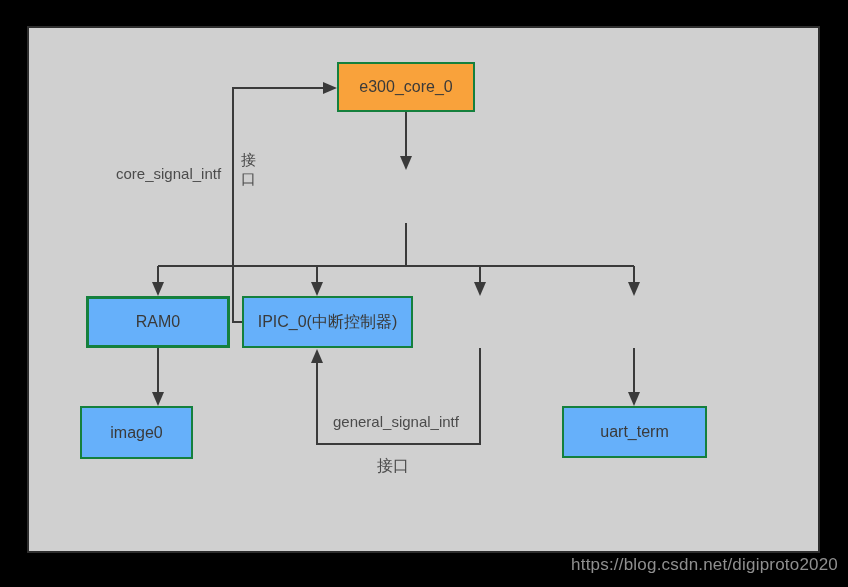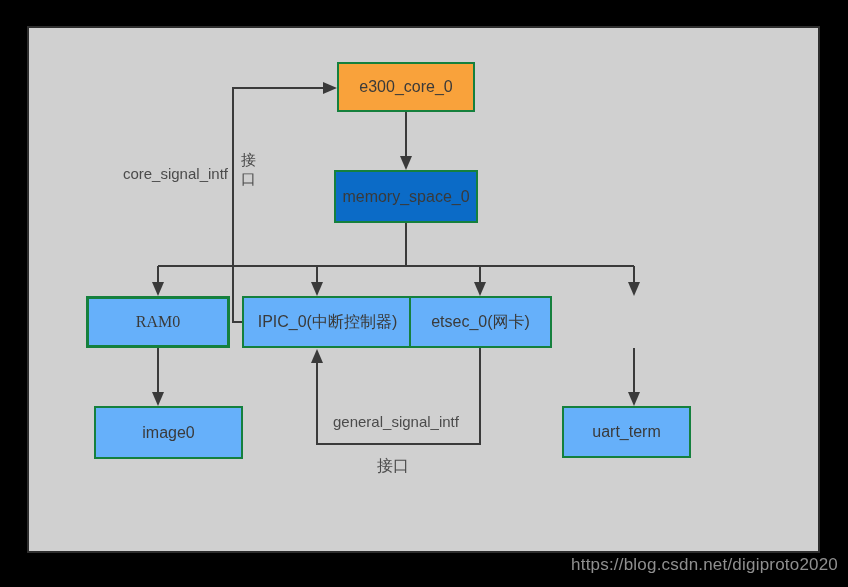--- a/index.html
+++ b/index.html
@@ -40,21 +40,21 @@
     display: flex;
     align-items: center;
     justify-content: center;
     font-size: 16px;
     color: #3a3a3a;
     white-space: nowrap;
   }
   .node.orange { background: #f9a23b; }
   .node.darkblue { background: #0b6bc7; }
   .node.lightblue { background: #66b0fa; }
-  .node.thick { border-width: 3px; font-family: Liberation Serif, serif; }
+  .node.thick { border-width: 3px; }
   .wire-label {
     position: absolute;
     font-size: 15px;
     color: #4b4b4b;
     white-space: nowrap;
   }
   .wire-label.vertical {
     white-space: normal;
     width: 17px;
     line-height: 19px;
@@ -101,46 +101,40 @@
     <polygon points="634,406 628,392 640,392" fill="#3a3a3a" stroke="none"></polygon>
 
     <polyline points="480,348 480,444 317,444 317,362"></polyline>
     <polygon points="317,349 311,363 323,363" fill="#3a3a3a" stroke="none"></polygon>
   </svg>
 
   <div class="node orange" style="left:337px;top:62px;width:138px;height:50px">
     <span>e300_core_0</span>
   </div>
 
-  <div class="node darkblue" style="left:334px;top:170px;width:144px;height:53px">
-    <span>memory_space_0</span>
-  </div>
 
   <div class="node lightblue thick" style="left:86px;top:296px;width:144px;height:52px">
     <span>RAM0</span>
   </div>
 
   <div class="node lightblue" style="left:242px;top:296px;width:171px;height:52px">
     <span>IPIC_0(中断控制器)</span>
   </div>
 
-  <div class="node lightblue" style="left:409px;top:296px;width:143px;height:52px">
-    <span>etsec_0(网卡)</span>
-  </div>
 
 
-  <div class="node lightblue" style="left:94px;top:406px;width:149px;height:53px">
+  <div class="node lightblue" style="left:80px;top:406px;width:113px;height:53px">
     <span>image0</span>
   </div>
 
-  <div class="node lightblue" style="left:562px;top:406px;width:129px;height:52px">
+  <div class="node lightblue" style="left:562px;top:406px;width:145px;height:52px">
     <span>uart_term</span>
   </div>
 
-  <div class="wire-label" style="left:116px;top:165px;width:112px;text-align:right">core_signal_intf</div>
+  <div class="wire-label" style="left:116px;top:165px;width:112px;">core_signal_intf</div>
 
   <div class="wire-label vertical" style="left:241px;top:150px">接口</div>
 
   <div class="wire-label" style="left:333px;top:413px;width:134px;">general_signal_intf</div>
 
   <div class="wire-label" style="left:377px;top:456px;font-size:16px">接口</div>
 
   <div id="watermark">https://blog.csdn.net/digiproto2020</div>
 </div>
 

